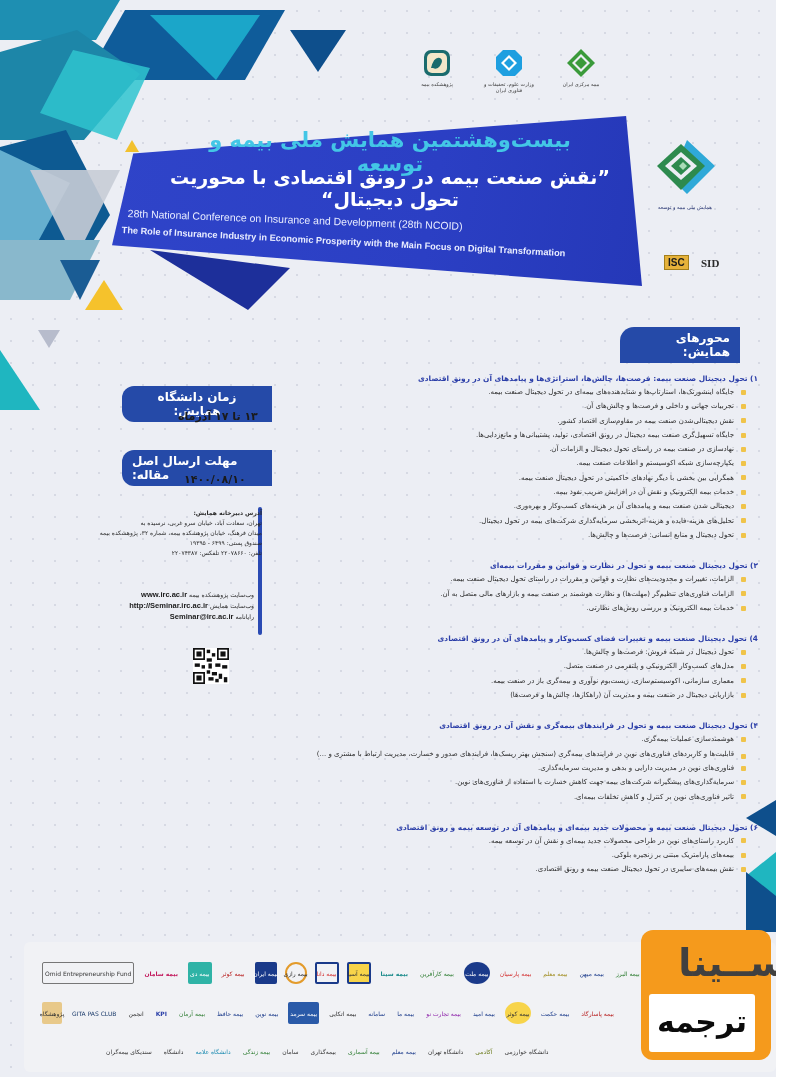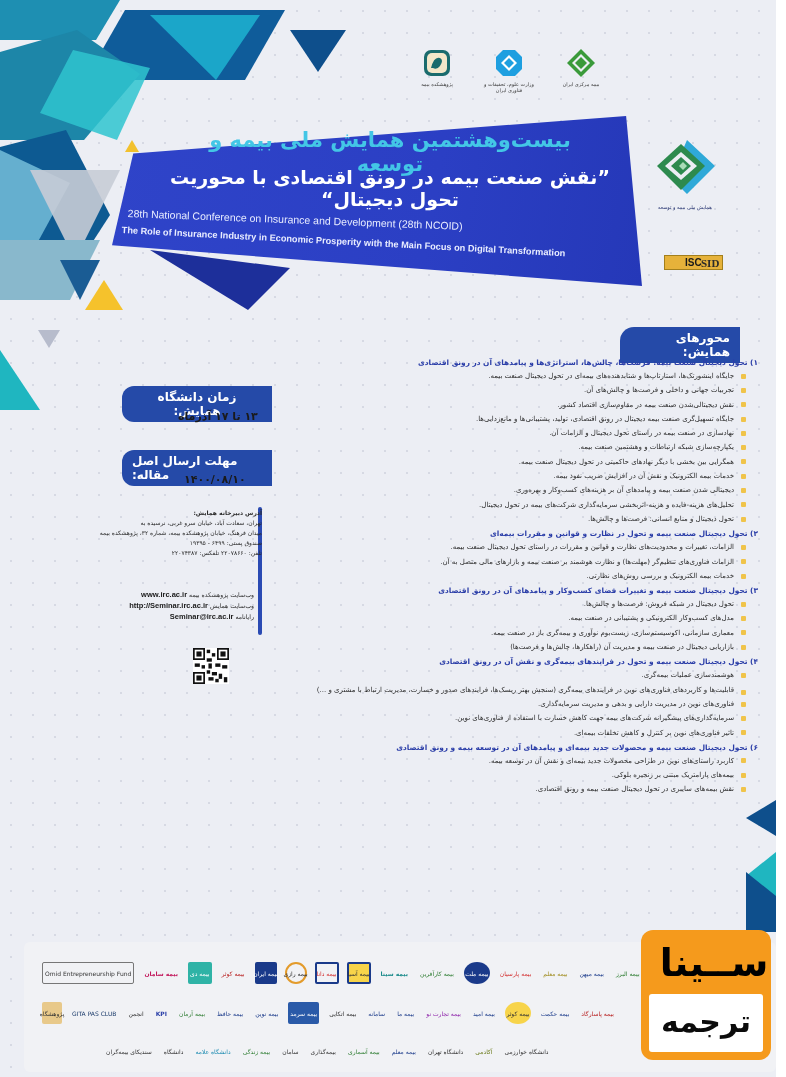--- a/index.html
+++ b/index.html
@@ -47,32 +47,32 @@
     font-family: "Liberation Sans", sans-serif;
   }
   .subtitle-en {
     position: absolute; left: 122px; top: 225px; width: 520px;
     color: #e8ecff; font-size: 9.2px; transform: rotate(3deg); transform-origin: left top; white-space: nowrap;
     font-family: "Liberation Sans", sans-serif; font-weight: bold;
   }
 
   .conf-logo { position: absolute; left: 650px; top: 138px; width: 70px; text-align: center; }
   .conf-logo .cap { font-size: 5px; color: #1f2d6b; direction: rtl; margin-top: 2px; }
-  .isc { position: absolute; left: 664px; top: 255px; background: #e6b23a; color: #1a1a1a; font-weight: bold; font-size: 10px; padding: 1px 20px; font-family: "Liberation Sans", sans-serif; border: 1px solid #a37f1c; }
+  .isc { position: absolute; left: 664px; top: 255px; background: #e6b23a; color: #1a1a1a; font-weight: bold; font-size: 10px; padding: 1px 3px; font-family: "Liberation Sans", sans-serif; border: 1px solid #a37f1c; }
   .sid { position: absolute; left: 701px; top: 257px; color: #2a2a2a; font-size: 11px; font-family: "Liberation Serif", serif; font-weight: bold; }
 
   
   .pill {
     position: absolute; background: #254aa8; color: #fff; font-weight: bold; direction: rtl;
     font-size: 12px; padding: 4px 10px; border-radius: 12px 0 0 12px;
   }
 
   
   .topics { position: absolute; right: 18px; top: 355px; width: 430px; direction: rtl; }
-  .topic-h { color: #2b3ea8; font-weight: bold; font-size: 7.4px; margin: 3px 0 2px 0; white-space: nowrap; }
+  .topic-h { color: #2b3ea8; font-weight: bold; font-size: 7.4px; margin: 19px 0 2px 0; white-space: nowrap; }
   .topic-item { color: #2a2a2a; font-size: 7px; line-height: 14.3px; display: flex; align-items: center; white-space: nowrap; padding-right: 12px; }
   .topic-item .bullet { width: 5px; height: 5px; background: #f0c44a; border-radius: 1px; margin-left: 7px; flex: 0 0 auto; }
   .topic-item.wrap { white-space: normal; width: 660px; margin-right: 0; }
 
   
   .date-val { position: absolute; left: 178px; top: 410px; font-weight: bold; font-size: 11px; direction: rtl; color: #1a1a1a; }
   .deadline-val { position: absolute; left: 184px; top: 473px; font-weight: bold; font-size: 11px; color: #1a1a1a; direction: rtl; }
   .addr { position: absolute; left: 100px; top: 508px; width: 162px; direction: rtl; font-size: 6px; color: #2a2a2a; line-height: 10px; }
   .addr .h { font-weight: bold; }
   .addr-bar { position: absolute; left: 258px; top: 507px; width: 4px; height: 128px; background: #2a4ab3; border-radius: 2px; }
@@ -80,22 +80,22 @@
   .contact .v { font-family: "Liberation Sans", sans-serif; font-weight: bold; font-size: 7.5px; color: #1a1a1a; }
   .qr { position: absolute; left: 193px; top: 647px; width: 36px; height: 38px; }
 
   
   .sponsors { position: absolute; left: 24px; top: 942px; width: 752px; height: 130px; background: #f1f2f5; border-radius: 6px; }
   .srow { position: absolute; left: 18px; display: flex; align-items: center; gap: 8px; }
   .slogo { height: 22px; display: flex; align-items: center; justify-content: center; font-size: 6px; color: #333; white-space: nowrap; padding: 0 2px; border-radius: 2px; }
 
   
   .wm { position: absolute; left: 641px; top: 930px; width: 130px; height: 130px; background: #f59a1c; border-radius: 12px; }
-  .wm .top { position: absolute; left: 0; top: 8px; width: 146px; text-align: center; color: #000000; font-weight: bold; font-size: 38px; direction: rtl; line-height: 50px; }
-  .wm .bot { position: absolute; left: 8px; top: 64px; width: 114px; height: 58px; background: #fff; border-radius: 3px; text-align: center; color: #0b0b0b; font-weight: bold; font-size: 30px; direction: rtl; line-height: 56px; }
+  .wm .top { position: absolute; left: 0; top: 8px; width: 146px; text-align: right; color: #404040; font-weight: bold; font-size: 38px; direction: rtl; line-height: 50px; }
+  .wm .bot { position: absolute; left: 8px; top: 64px; width: 106px; height: 58px; background: #fff; border-radius: 3px; text-align: center; color: #0b0b0b; font-weight: bold; font-size: 30px; direction: rtl; line-height: 56px; }
 </style>
 </head>
 <body>
 
 <div class="poster">
 
   <div class="geo">
     <div style="position:absolute;left:0;top:0;width:120px;height:40px;background:#1e8fb2;clip-path:polygon(0 0,100% 0,80% 100%,0 100%);"></div>
     <div style="position:absolute;left:85px;top:10px;width:200px;height:70px;background:#0f5c9a;clip-path:polygon(20% 0,100% 0,80% 100%,0 100%);"></div>
     <div style="position:absolute;left:150px;top:15px;width:110px;height:65px;background:#1ba6c9;clip-path:polygon(0 0,100% 0,60% 100%);"></div>
@@ -233,21 +233,21 @@
     <div class="topic-item">
         <span class="bullet"></span>
         <span>جایگاه تسهیل‌گری صنعت بیمه دیجیتال در رونق اقتصادی، تولید، پشتیبانی‌ها و مانع‌زدایی‌ها.</span>
       </div>
     <div class="topic-item">
         <span class="bullet"></span>
         <span>نهادسازی در صنعت بیمه در راستای تحول دیجیتال و الزامات آن.</span>
       </div>
     <div class="topic-item">
         <span class="bullet"></span>
-        <span>یکپارچه‌سازی شبکه ارتباطات و وهشتمین صنعت بیمه.</span>
+        <span>یکپارچه‌سازی شبکه اکوسیستم و اطلاعات صنعت بیمه.</span>
       </div>
     <div class="topic-item">
         <span class="bullet"></span>
         <span>همگرایی بین بخشی با دیگر نهادهای حاکمیتی در تحول دیجیتال صنعت بیمه.</span>
       </div>
     <div class="topic-item">
         <span class="bullet"></span>
         <span>خدمات بیمه الکترونیک و نقش آن در افزایش ضریب نفوذ بیمه.</span>
       </div>
     <div class="topic-item">
@@ -270,28 +270,28 @@
       </div>
     <div class="topic-item">
         <span class="bullet"></span>
         <span>الزامات فناوری‌های تنظیم‌گر (مهلت‌ها) و نظارت هوشمند بر صنعت بیمه و بازارهای مالی متصل به آن.</span>
       </div>
     <div class="topic-item">
         <span class="bullet"></span>
         <span>خدمات بیمه الکترونیک و بررسی روش‌های نظارتی.</span>
       </div>
 
-    <div class="topic-h">۳) تحول دیجیتال صنعت بیمه و تغییرات فضای کسب‌وکار و پیامدهای آن در رونق اقتصادی</div>
+    <div class="topic-h">4) تحول دیجیتال صنعت بیمه و تغییرات فضای کسب‌وکار و پیامدهای آن در رونق اقتصادی</div>
     <div class="topic-item">
         <span class="bullet"></span>
         <span>تحول دیجیتال در شبکه فروش: فرصت‌ها و چالش‌ها.</span>
       </div>
     <div class="topic-item">
         <span class="bullet"></span>
-        <span>مدل‌های کسب‌وکار الکترونیکی و پشتیبانی در صنعت بیمه.</span>
+        <span>مدل‌های کسب‌وکار الکترونیکی و پلتفرمی در صنعت متصل.</span>
       </div>
     <div class="topic-item">
         <span class="bullet"></span>
         <span>معماری سازمانی، اکوسیستم‌سازی، زیست‌بوم نوآوری و بیمه‌گری باز در صنعت بیمه.</span>
       </div>
     <div class="topic-item">
         <span class="bullet"></span>
         <span>بازاریابی دیجیتال در صنعت بیمه و مدیریت آن (راهکارها، چالش‌ها و فرصت‌ها)</span>
       </div>
 

